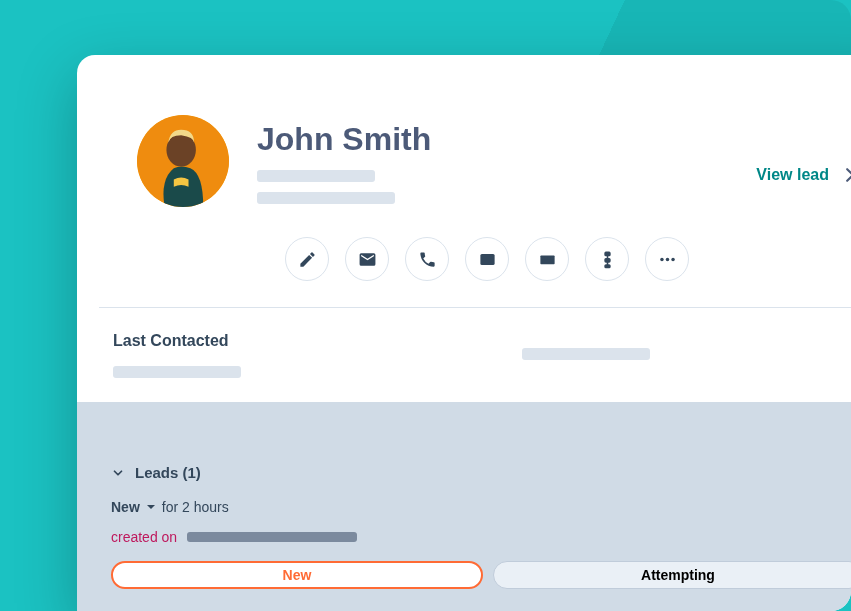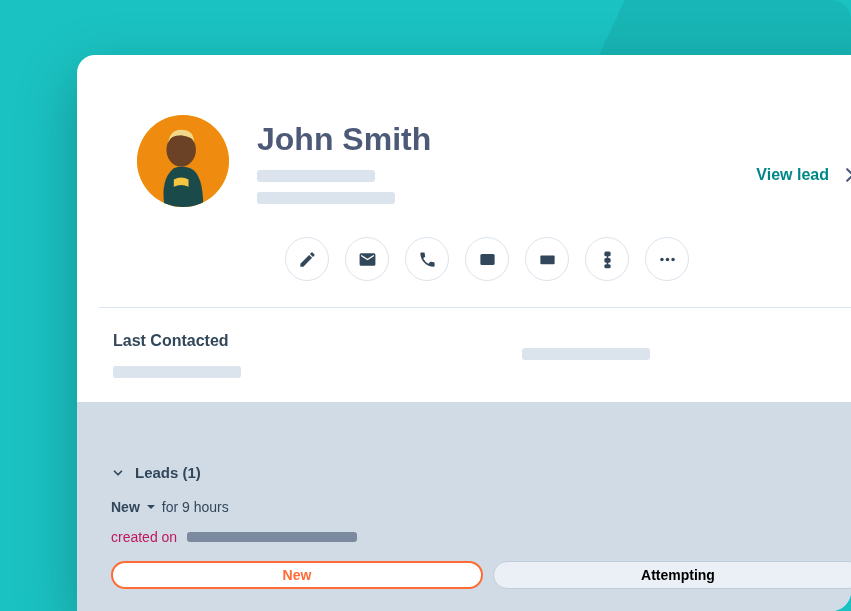--- a/index.html
+++ b/index.html
@@ -287,21 +287,21 @@
           <polyline points="6 9 12 15 18 9"></polyline>
         </svg>
       <span>Leads (1)</span>
     </div>
 
     <div class="status-row">
       <span class="bold">New</span>
       <svg class="caret-down" viewBox="0 0 10 10" fill="currentColor">
           <path d="M1 3 L5 7 L9 3 Z"></path>
         </svg>
-      <span>for 9 hours</span>
+      <span>for 2 hours</span>
     </div>
 
     <div class="created-row">
       <span>created on</span>
       <div class="created-placeholder"></div>
     </div>
 
     <div class="stage-row">
       <div class="stage-pill active">New</div>
       <div class="stage-pill">Attempting</div>

